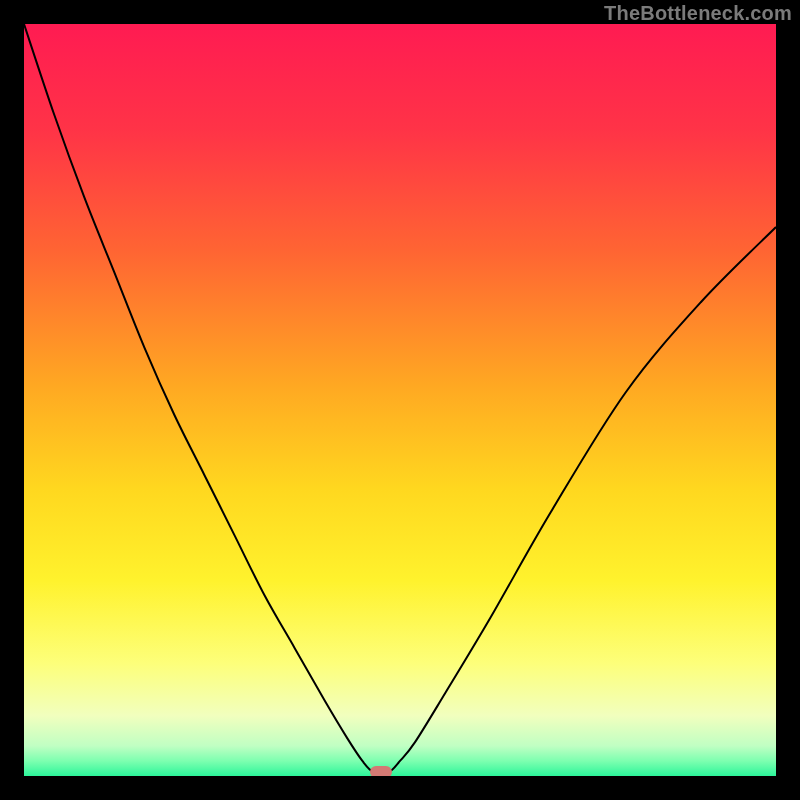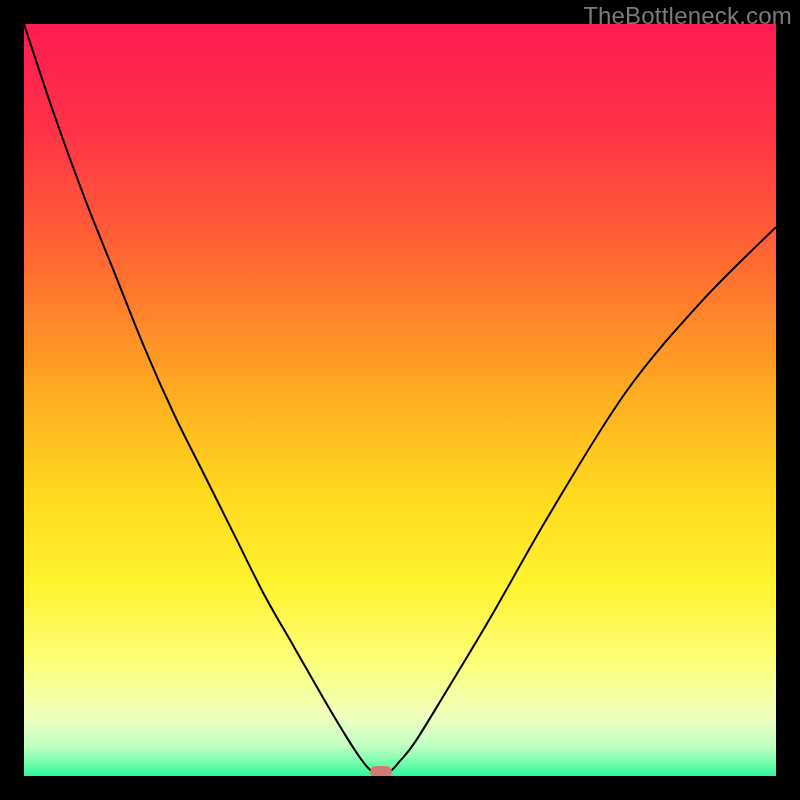--- a/index.html
+++ b/index.html
@@ -38,23 +38,23 @@
     top: 0;
     width: 100%;
     height: 100%;
     pointer-events: none;
   }
   .attribution {
     position: absolute;
     top: 2px;
     right: 8px;
     color: #7b7b7b;
-    font-size: 24px;
+    font-size: 20px;
     letter-spacing: 0.2px;
-    font-weight: 400;
+    font-weight: 700;
   }
   .marker {
     position: absolute;
     width: 22px;
     height: 12px;
     border-radius: 6px;
     background: #d47a74;
     transform: translate(-50%, -50%);
   }
 </style>

